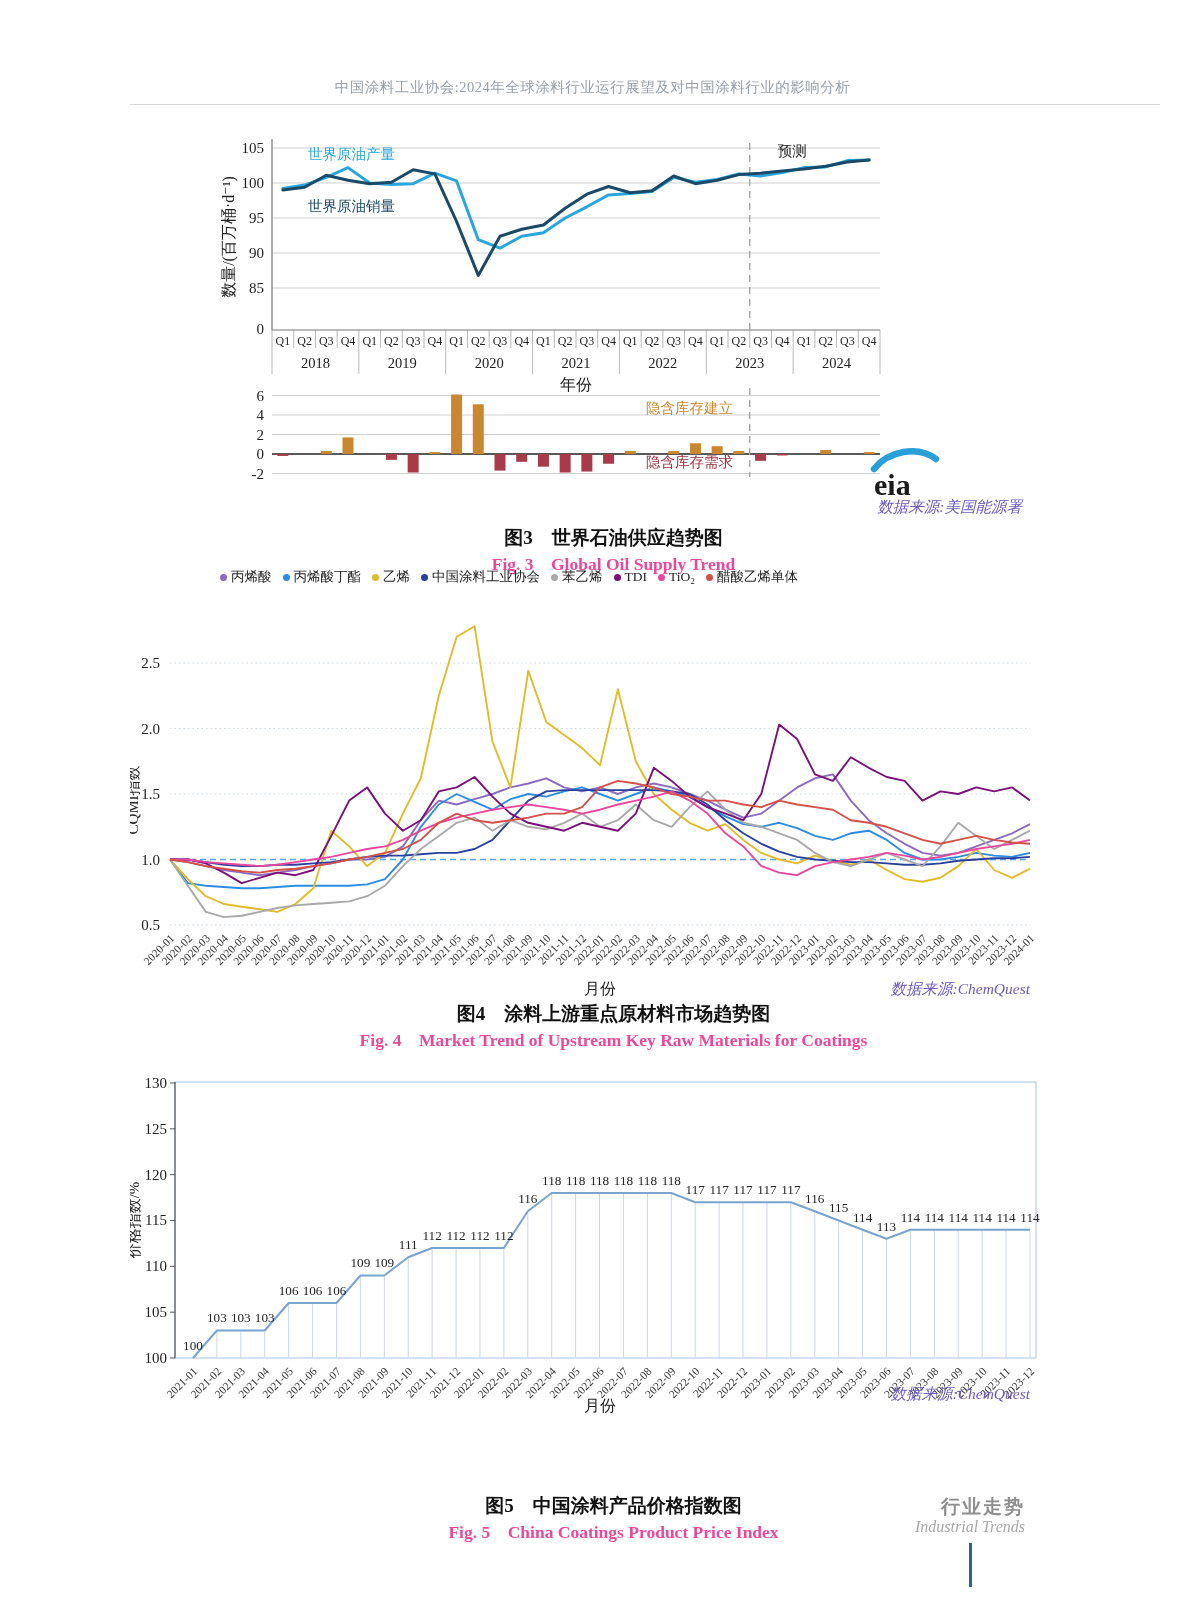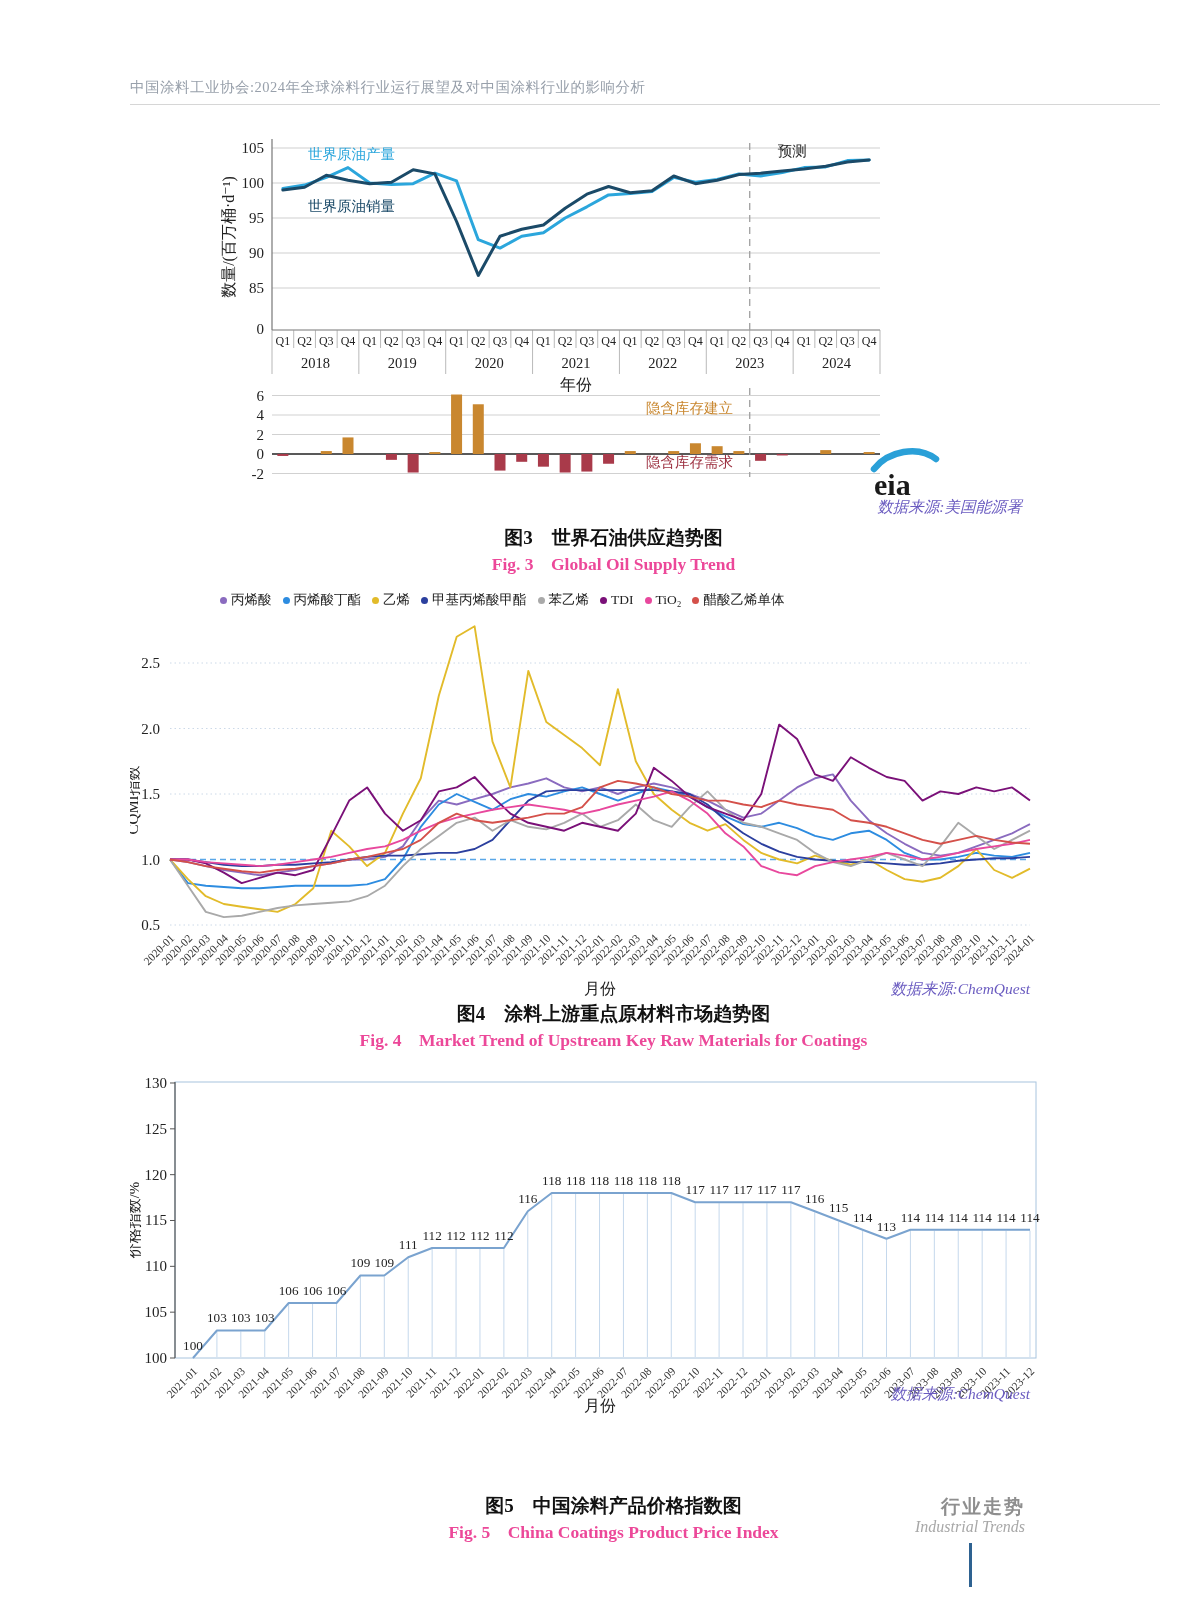--- a/index.html
+++ b/index.html
@@ -1,25 +1,25 @@
 <!DOCTYPE html>
 <html><head>
 <meta charset="utf-8">
 <style>
   html,body{margin:0;padding:0;background:#ffffff;}
   .page{position:relative;width:1187px;height:1600px;background:#fff;overflow:hidden;
         font-family:"Liberation Serif","DejaVu Serif",serif;}
-  .header{position:absolute;top:78px;left:130px;width:925px;text-align:left;
+  .header{position:absolute;top:78px;left:130px;width:925px;text-align:center;
           font-size:14.5px;color:#98a0ab;letter-spacing:.5px;}
   .header-rule{position:absolute;top:104px;left:130px;width:1030px;height:1px;background:#d6d6d6;}
   svg text{font-family:"Liberation Serif","DejaVu Serif",serif;}
   .caption-block{position:absolute;left:0;width:1187px;text-align:center;line-height:1.45;margin-left:20px;}
   .cap-cn{font-size:19px;font-weight:bold;color:#111;}
   .cap-en{font-size:17.5px;font-weight:bold;color:#ec4899;}
-  .legend{position:absolute;left:220px;top:591px;display:flex;gap:11px;align-items:center;
+  .legend{position:absolute;left:220px;top:568px;display:flex;gap:11px;align-items:center;
           font-size:13.5px;color:#222;white-space:nowrap;}
   .legend-item{display:flex;align-items:center;gap:4px;}
   .legend-dot{width:7px;height:7px;border-radius:50%;display:inline-block;}
   .footer{position:absolute;top:1497px;left:870px;width:200px;display:flex;align-items:center;justify-content:flex-end;gap:8px;flex-direction:column;}
   .footer-txt{text-align:right;line-height:1.1;}
   .footer-cn{font-size:19px;font-weight:bold;color:#8e8e8e;letter-spacing:2px;}
   .footer-en{font-size:16px;color:#a8a8a8;font-style:italic;}
   .footer-bar{width:3px;height:44px;background:#2e6291;}
   .footer-num{font-size:24px;color:#2e6291;}
 </style>
@@ -181,21 +181,21 @@
       <span class="legend-item">
         <span class="legend-dot" style="background: rgb(45, 140, 224);"></span>
         <span>丙烯酸丁酯</span>
       </span>
       <span class="legend-item">
         <span class="legend-dot" style="background: rgb(226, 187, 42);"></span>
         <span>乙烯</span>
       </span>
       <span class="legend-item">
         <span class="legend-dot" style="background: rgb(43, 63, 158);"></span>
-        <span>甲基丙烯酸甲酯</span>
+        <span>中国涂料工业协会</span>
       </span>
       <span class="legend-item">
         <span class="legend-dot" style="background: rgb(169, 169, 169);"></span>
         <span>苯乙烯</span>
       </span>
       <span class="legend-item">
         <span class="legend-dot" style="background: rgb(122, 16, 120);"></span>
         <span>TDI</span>
       </span>
       <span class="legend-item">

